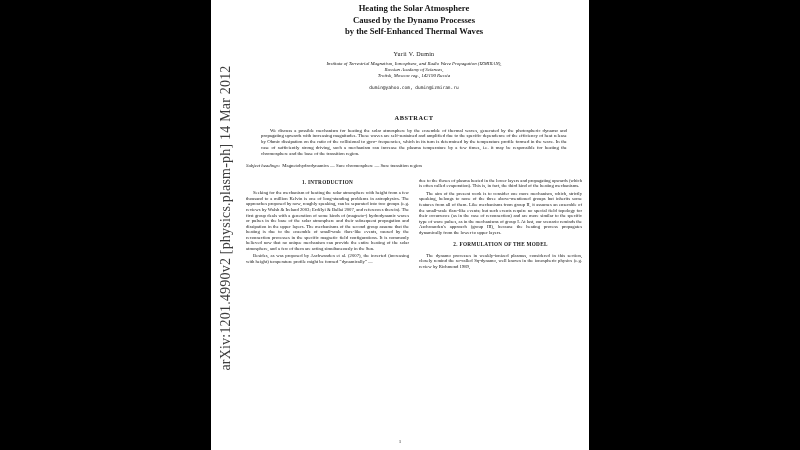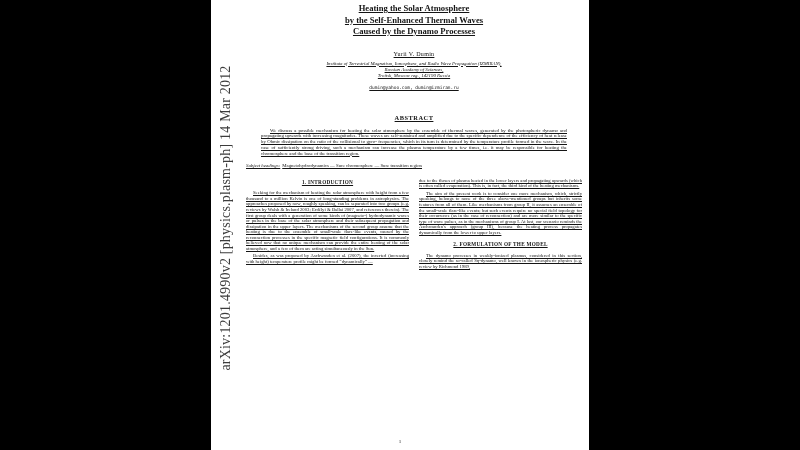--- a/index.html
+++ b/index.html
@@ -16,21 +16,21 @@
     background:#ffffff; color:#141414;
   }
   .arxiv-side {
     position:absolute; left:-193px; top:210px;
     width:416px; height:16px;
     transform:rotate(-90deg);
     font-size:14px; line-height:16px;
     color:#3c3c3c;
     text-align:center; white-space:nowrap; letter-spacing:0.2px;
   }
-  .content { position:absolute; left:35px; top:3px; width:336px;text-decoration:underline; }
+  .content { position:absolute; left:35px; top:3px; width:336px; }
   .title { text-align:center; font-weight:bold; font-size:8.6px; line-height:11.5px; }
   .author { text-align:center; font-size:6px; margin-top:13px; letter-spacing:0.3px; }
   .affil  { text-align:center; font-style:italic; font-size:4.9px; line-height:6.4px; margin-top:4px; }
   .emails { text-align:center; font-family:"DejaVu Sans Mono", monospace; font-size:4.5px; margin-top:5px; }
   .abs-head { text-align:center; font-weight:bold; font-size:6.4px; letter-spacing:0.5px; margin-top:24px; }
   .abs-text {
     margin:7px 15px 0 15px;
     font-size:4.8px; line-height:5.7px;
     text-align:justify; text-indent:9px;
   }
@@ -49,22 +49,22 @@
 
 <div class="stage">
   <div class="page">
 
     <div class="arxiv-side">arXiv:1201.4990v2  [physics.plasm-ph]  14 Mar 2012</div>
 
     <div class="content">
 
       <div class="title">
         <div>Heating the Solar Atmosphere</div>
+        <div>Caused by the Dynamo Processes</div>
         <div>by the Self-Enhanced Thermal Waves</div>
-        <div>Caused by the Dynamo Processes</div>
       </div>
 
       <div class="author">Yurii V. Dumin</div>
 
       <div class="affil">
         <div>Institute of Terrestrial Magnetism, Ionosphere, and Radio Wave Propagation (IZMIRAN),</div>
         <div>Russian Academy of Sciences,</div>
         <div>Troitsk, Moscow reg., 142190 Russia</div>
       </div>
 

